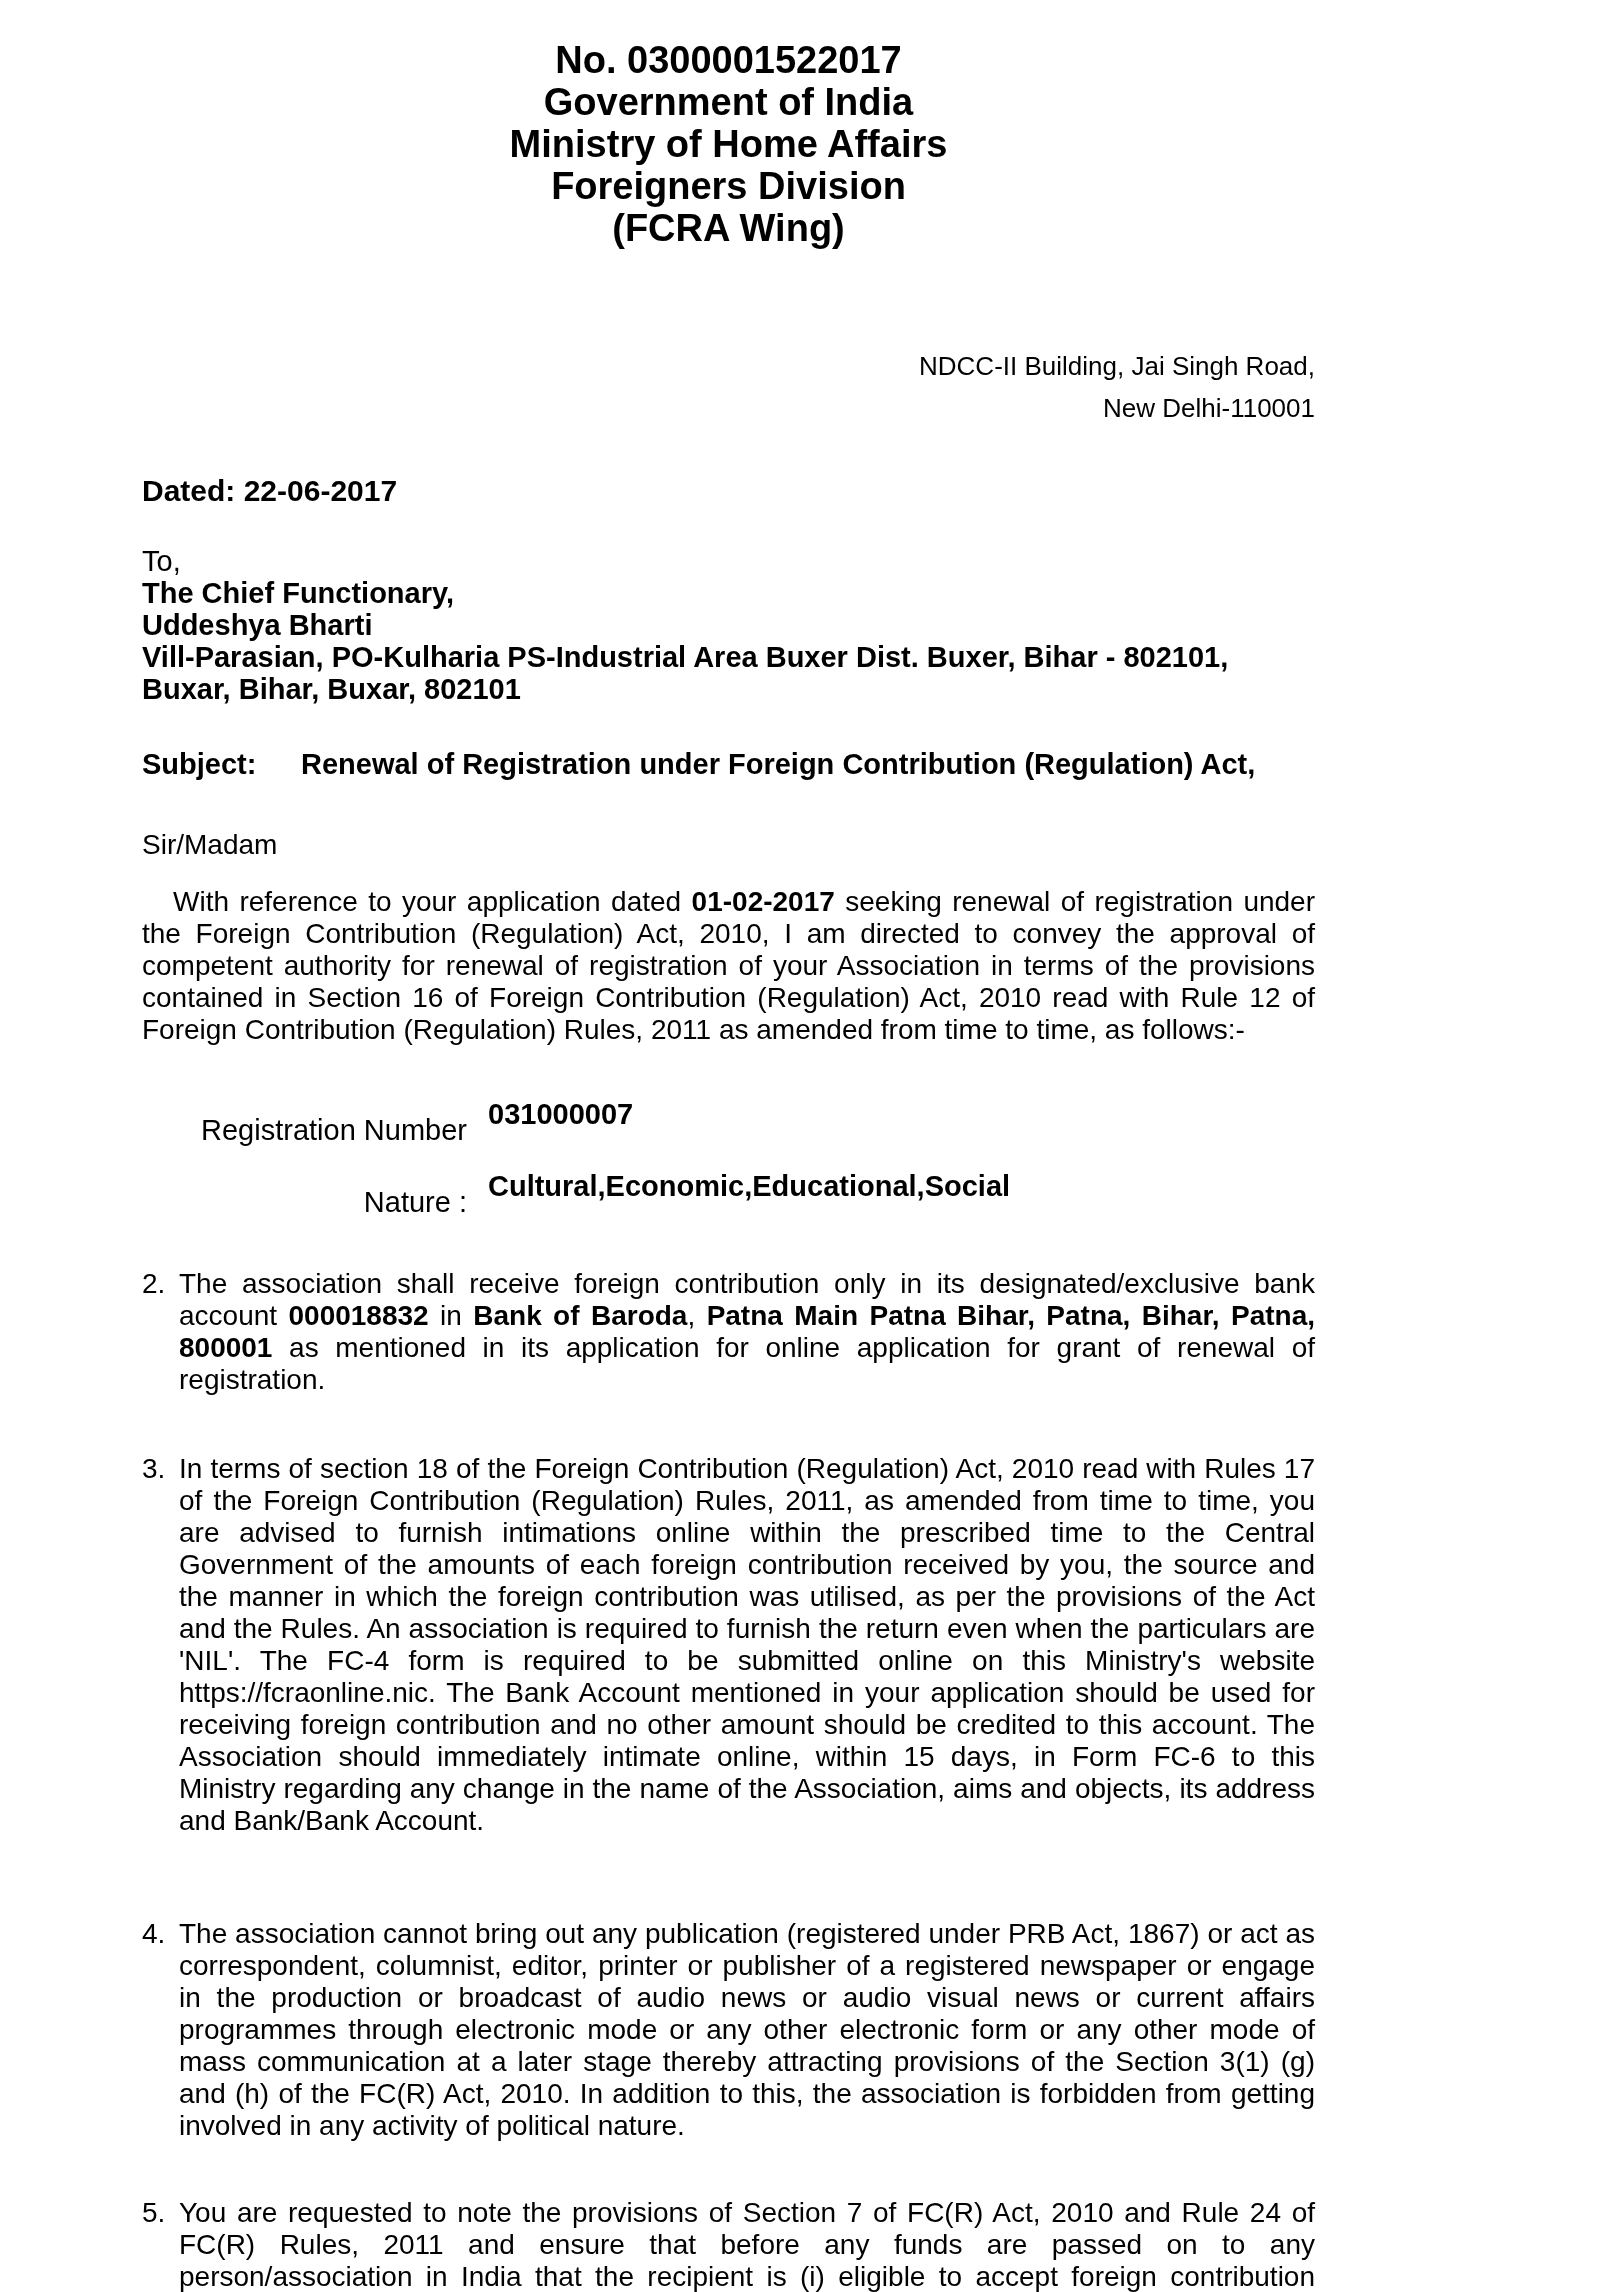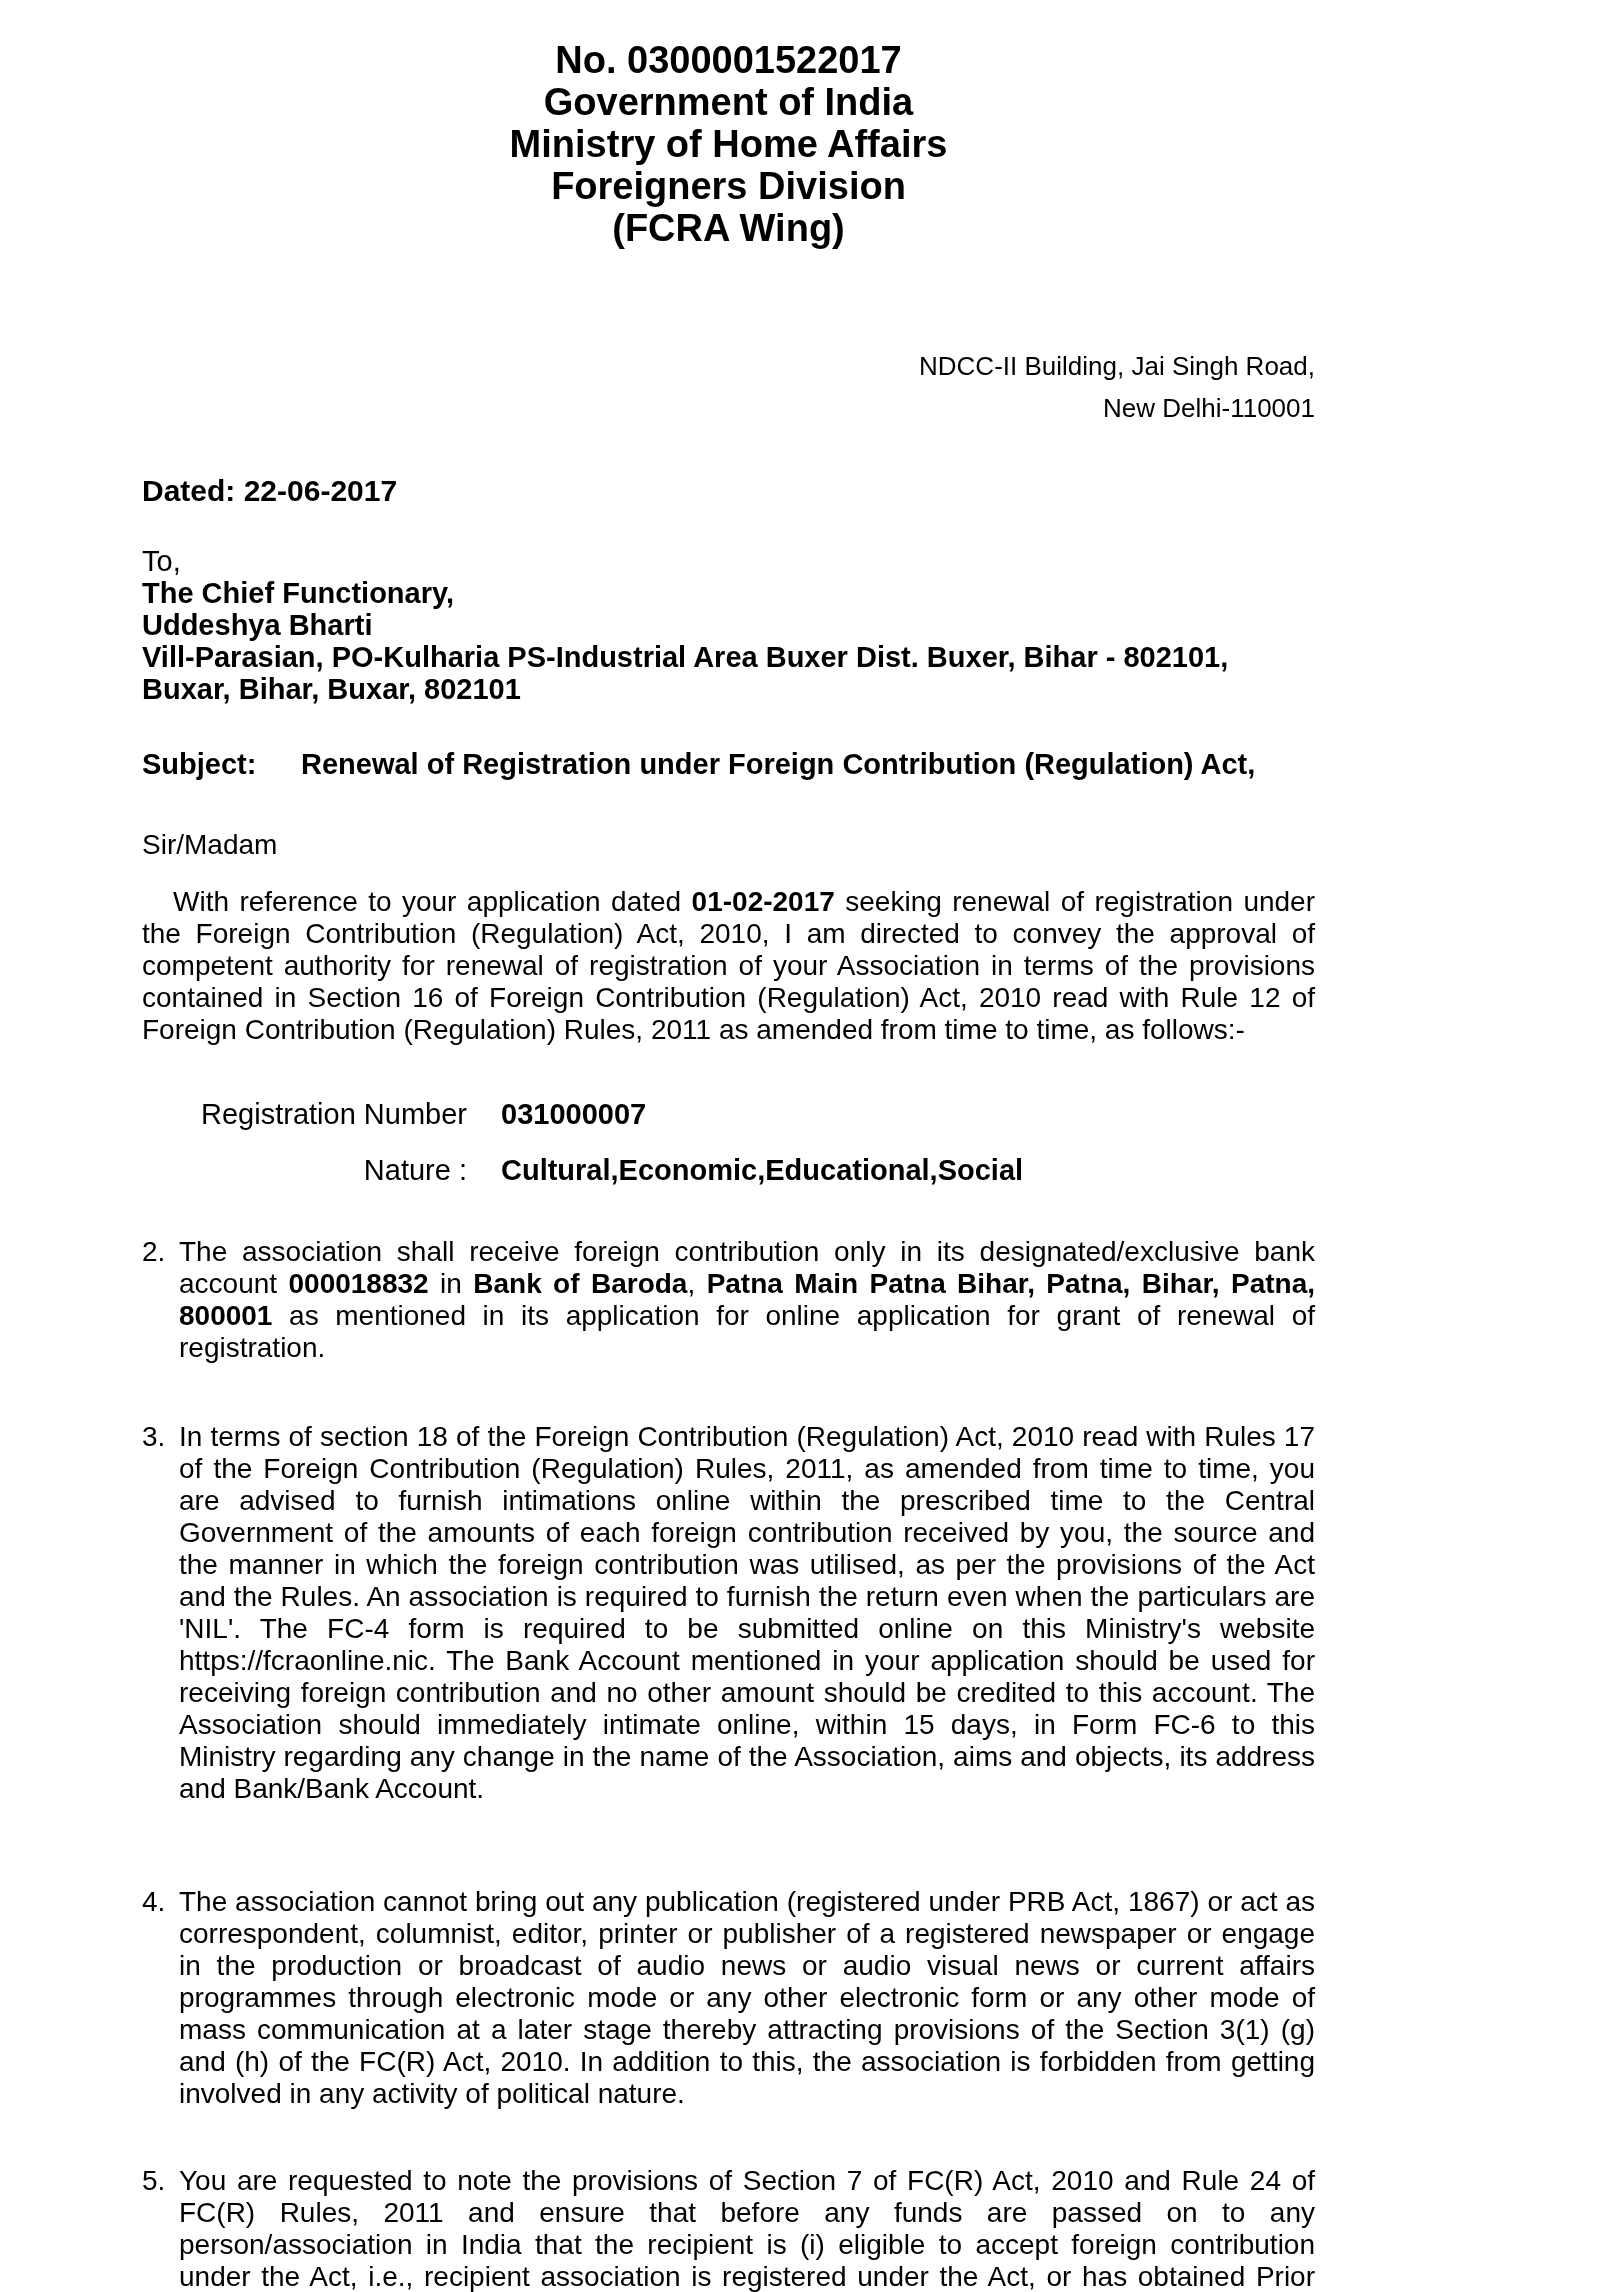--- a/index.html
+++ b/index.html
@@ -70,22 +70,22 @@
     text-indent: 31px;
   }
   
   .reg-row {
     display: flex;
     font-size: 29px;
     line-height: 35px;
   }
   .reg-row.first { margin-top: 51px; }
   .reg-row.second { margin-top: 21.6px; }
-  .reg-label { width: 325px; flex: none; text-align: right; font-weight: normal; }
-  .reg-value { margin-left: 34px; font-weight: bold; }
+  .reg-label { width: 325px; flex: none; text-align: right; font-weight: normal; margin-top: 16px; }
+  .reg-value { margin-left: 21px; font-weight: bold; }
   
   .item {
     display: flex;
     font-size: 28px;
     line-height: 32px;
   }
   .item .item-number { width: 37px; flex: none; }
   .item .item-text { flex: 1; text-align: justify; }
   .item.i2 { margin-top: 48px; }
   .item.i3 { margin-top: 57px; }

